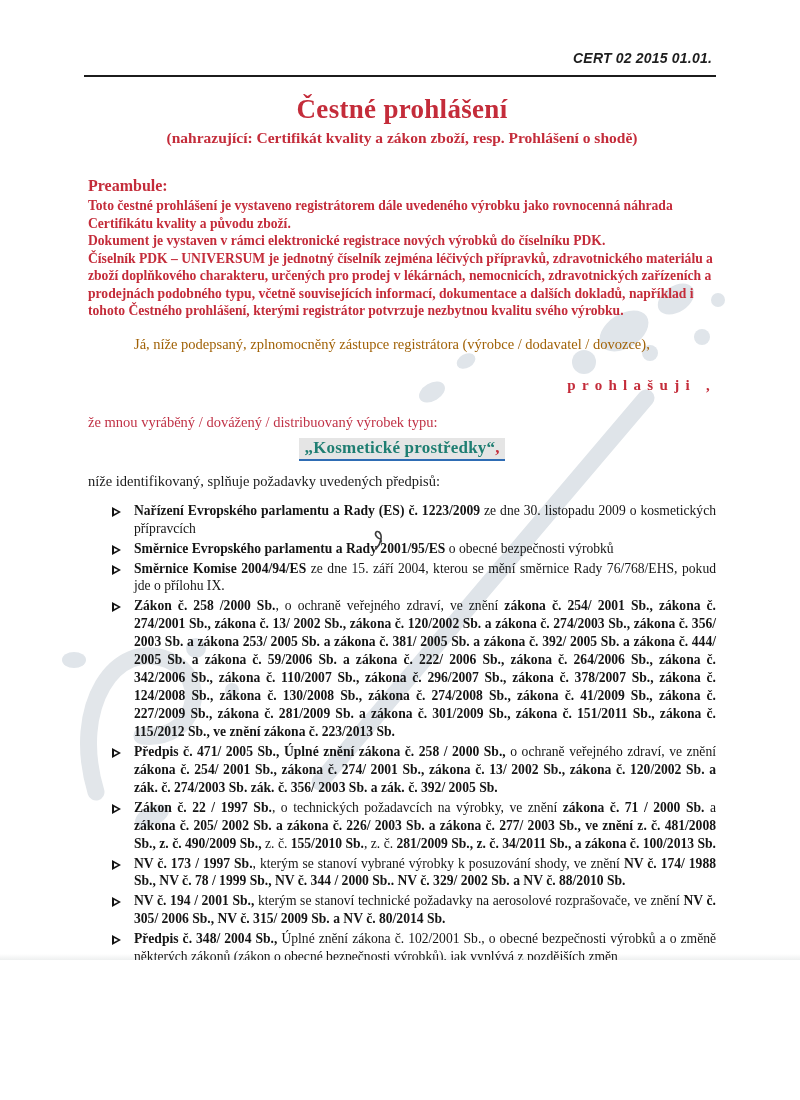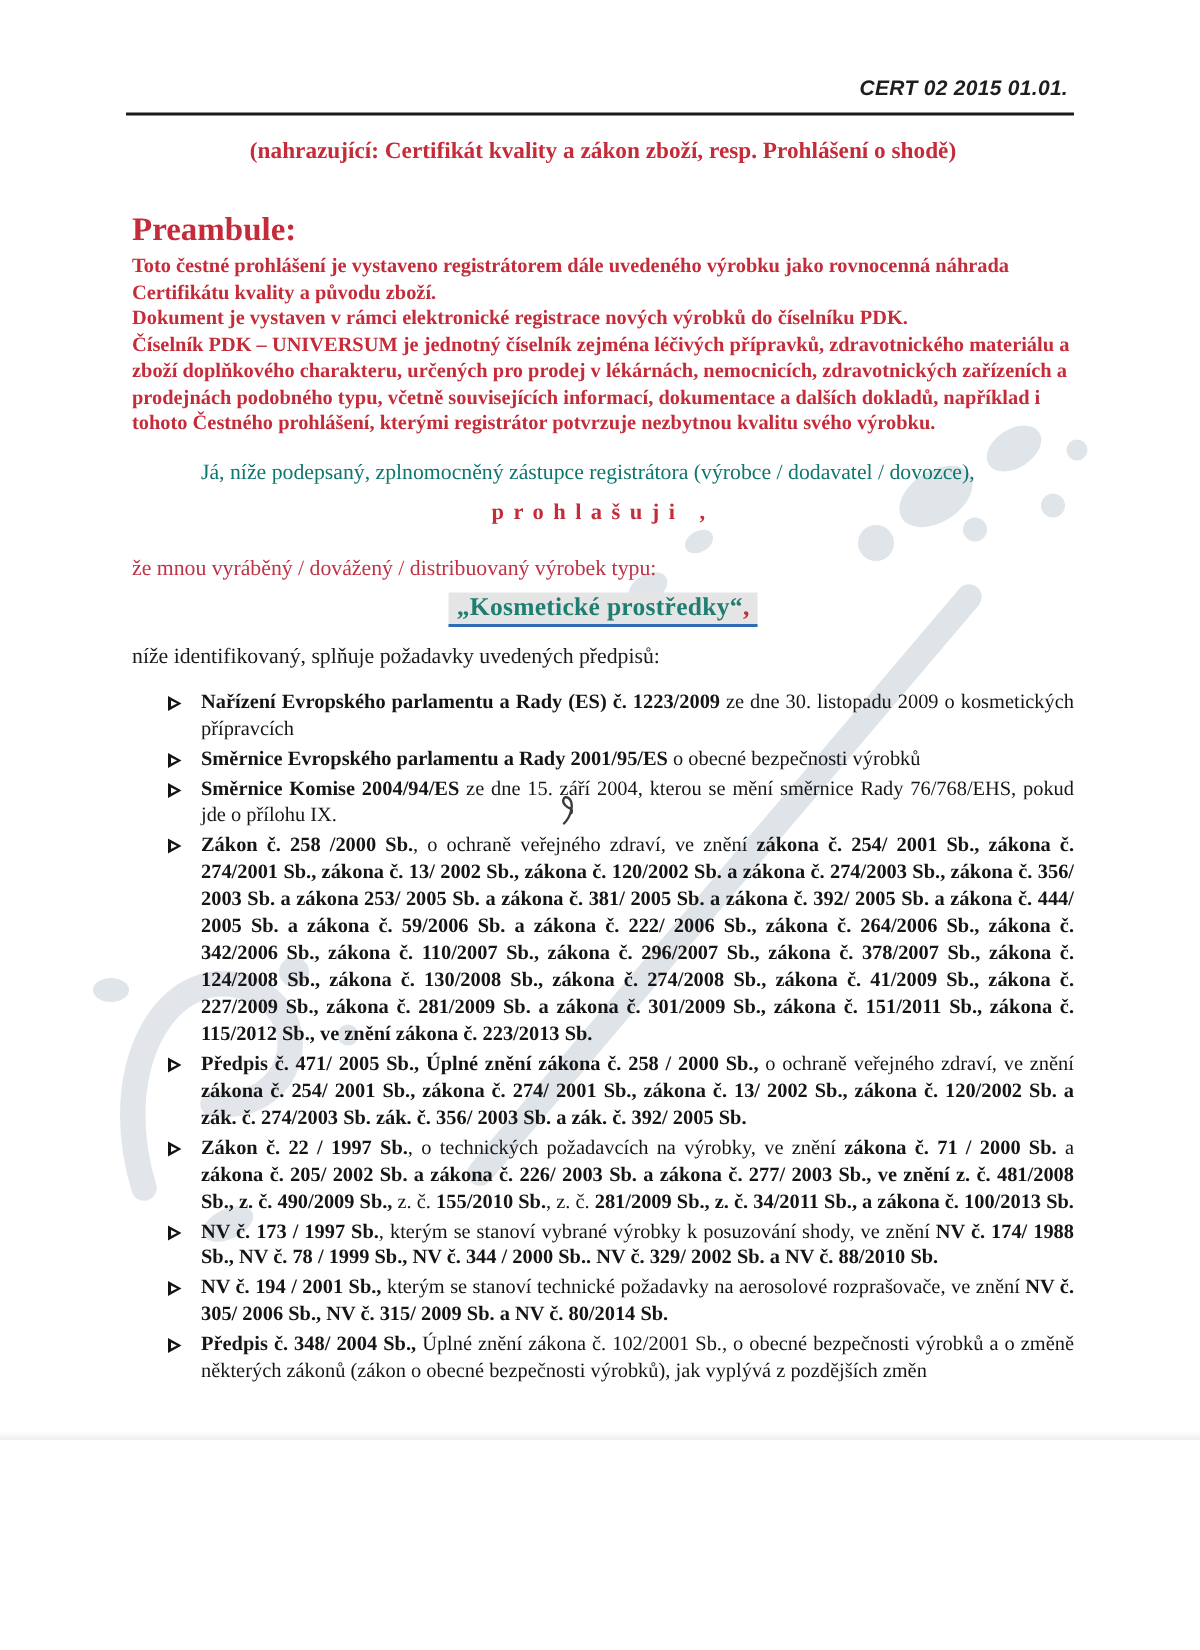--- a/index.html
+++ b/index.html
@@ -29,32 +29,32 @@
   .title{
     margin:6px 0 0 0;text-align:center;
     color:#c42c3a;font-size:27px;font-weight:bold;letter-spacing:.3px;
   }
   .subtitle{
     margin:4px 0 0 0;text-align:center;
     color:#c42c3a;font-size:15.5px;font-weight:bold;
   }
   .preamble-heading{
     margin:30px 0 2px 0;
-    color:#c42c3a;font-size:22px;font-weight:bold;
+    color:#c42c3a;font-size:16px;font-weight:bold;
   }
   .preamble p{
     margin:0;color:#c42c3a;font-weight:bold;
     font-size:13.6px;line-height:1.29;
   }
   .intro-line{
-    margin:16px 0 0 0;color:#0f766e;font-size:14.5px;
+    margin:16px 0 0 0;color:#a16207;font-size:14.5px;
     text-indent:46px;
   }
   .verb-line{
-    margin:10px 0 0 0;text-align:center;
+    margin:24px 0 0 0;text-align:right;
     color:#c42c3a;font-size:15px;font-weight:bold;letter-spacing:.42em;
   }
   .type-line{
     margin:20px 0 0 0;color:#c03246;font-size:14.5px;
   }
   .product-line{margin:7px 0 0 0;text-align:center;}
   .product-hl{
     display:inline-block;background:#e5e5e5;padding:0 5px 1px 5px;
     border-bottom:2.5px solid #2e6cb4;
   }
@@ -127,20 +127,21 @@
   <div class="edge-bottom"></div>
 
   <svg class="ink-mark" width="14" height="24" viewBox="0 0 14 24" xmlns="http://www.w3.org/2000/svg">
     <path d="M4 21 C9 16 11 7 7 4 C4 2 2 6 5 9 C8 12 10 10 9 14" stroke="#3b3b3b" stroke-width="1.6" fill="none" stroke-linecap="round"></path>
   </svg>
 
   <div class="doc-code">CERT 02 2015 01.01.</div>
   <div class="top-rule"></div>
 
   <div class="content">
+    <h1 class="title">Čestné prohlášení</h1>
     <div class="subtitle">(nahrazující: Certifikát kvality a zákon zboží, resp. Prohlášení o shodě)</div>
 
     <div class="preamble-heading">Preambule:</div>
     <div class="preamble">
       <p>Toto čestné prohlášení je vystaveno registrátorem dále uvedeného výrobku jako rovnocenná náhrada Certifikátu kvality a původu zboží.</p>
       <p>Dokument je vystaven v rámci elektronické registrace nových výrobků do číselníku PDK.</p>
       <p>Číselník PDK – UNIVERSUM je jednotný číselník zejména léčivých přípravků, zdravotnického materiálu a zboží doplňkového charakteru, určených pro prodej v lékárnách, nemocnicích, zdravotnických zařízeních a prodejnách podobného typu, včetně souvisejících informací, dokumentace a dalších dokladů, například i tohoto Čestného prohlášení, kterými registrátor potvrzuje nezbytnou kvalitu svého výrobku.</p>
     </div>
 
     <p class="intro-line">Já, níže podepsaný, zplnomocněný zástupce registrátora (výrobce / dodavatel / dovozce),</p>

